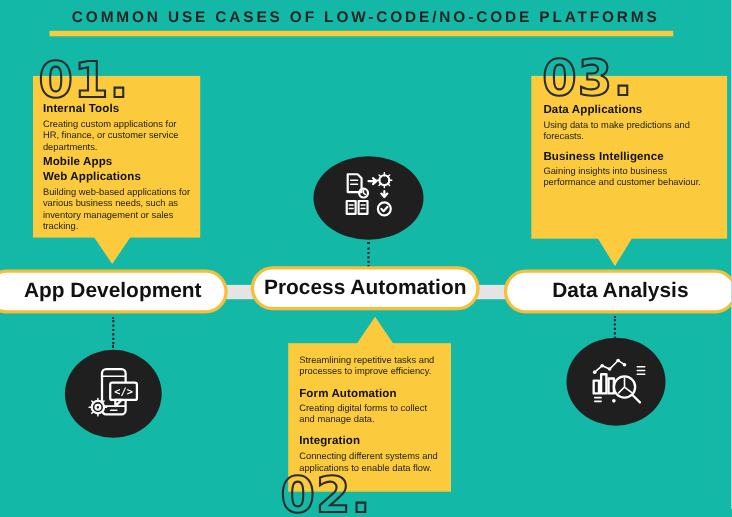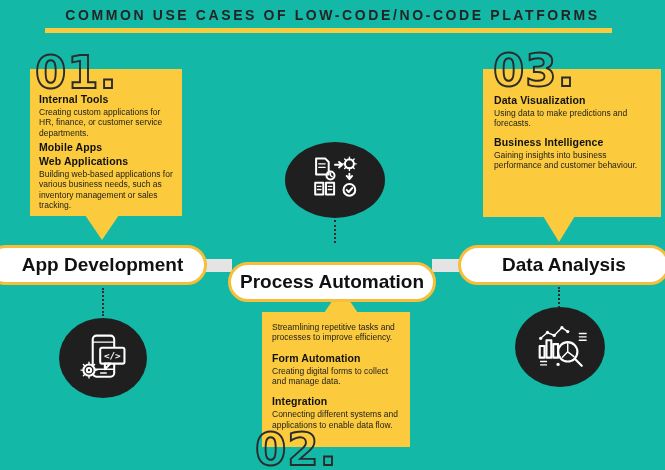--- a/index.html
+++ b/index.html
@@ -35,21 +35,21 @@
                fill:none;stroke:#2b2b2b;stroke-width:1.9px;letter-spacing:1px;}
   .num1{left:30px;top:48px;}
   .num2{left:250px;top:425px;}
   .num3{left:488px;top:46px;}
 
   
   .pill{position:absolute;height:40px;background:#ffffff;border:3px solid #F6BE39;border-radius:20px;
         display:flex;align-items:center;justify-content:center;box-sizing:border-box;
         font-size:19px;font-weight:800;color:#111;z-index:3;white-space:nowrap;}
   .pill-app{left:-14px;top:245px;width:221px;padding-left:12px;}
-  .pill-process{left:228px;top:262px;width:208px;}
+  .pill-process{left:228px;top:242px;width:208px;}
   .pill-data{left:458px;top:245px;width:212px;}
   .connector{position:absolute;top:259px;height:13px;background:#E4E4E4;z-index:1;}
   .conn1{left:202px;width:30px;}
   .conn2{left:432px;width:30px;}
 
   
   .dotline{position:absolute;width:0;border-left:2px dotted #2b2b2b;}
   .dot-mid{left:334px;top:220px;height:23px;}
   .dot-left{left:102px;top:288px;height:28px;}
   .dot-right{left:558px;top:287px;height:28px;}
@@ -81,21 +81,21 @@
     <h3>Mobile Apps</h3>
     <h3>Web Applications</h3>
     <p>Building web-based applications for various business needs, such as inventory management or sales tracking.</p>
   </div>
   <div class="tri tri-left-down"></div>
   <svg class="bignum num1" width="120" height="50">
     <text x="5" y="40">01.</text>
   </svg>
 
   <div class="card card-right">
-    <h3>Data Visualization</h3>
+    <h3>Data Applications</h3>
     <p>Using data to make predictions and forecasts.</p>
     <h3>Business Intelligence</h3>
     <p>Gaining insights into business performance and customer behaviour.</p>
   </div>
   <div class="tri tri-right-down"></div>
   <svg class="bignum num3" width="120" height="50">
     <text x="5" y="40">03.</text>
   </svg>
 
   <div class="blob blob-mid">

